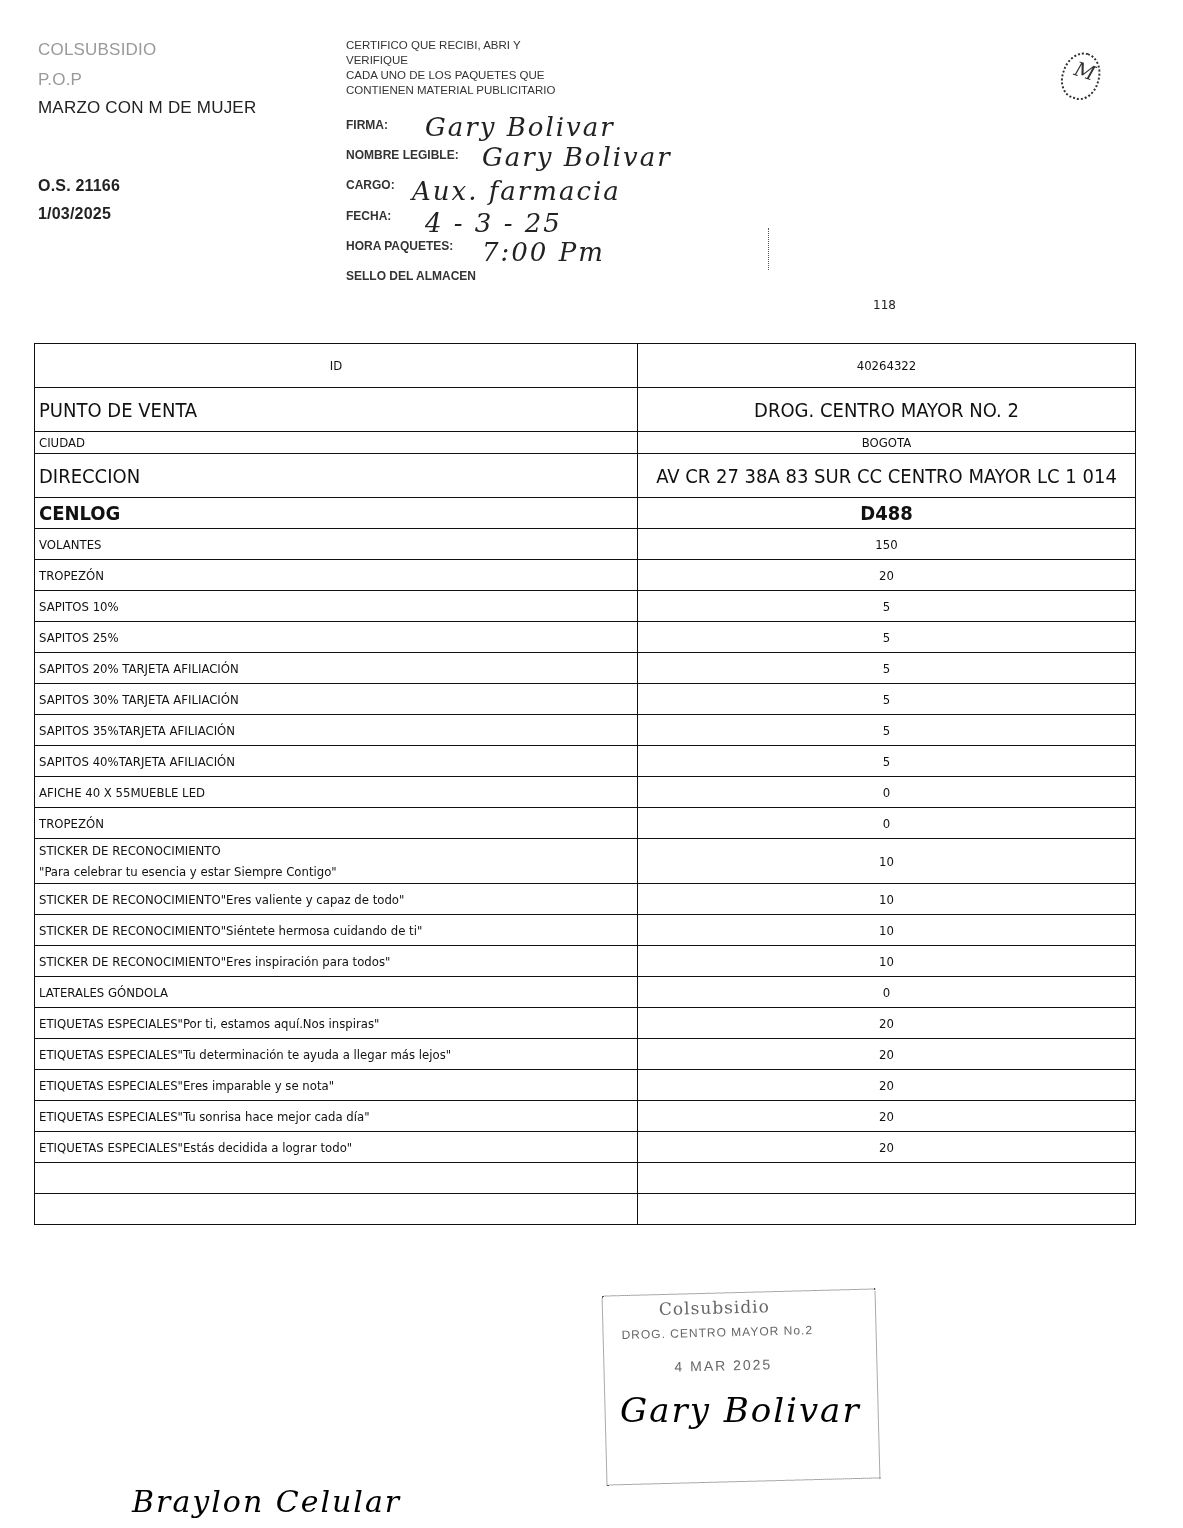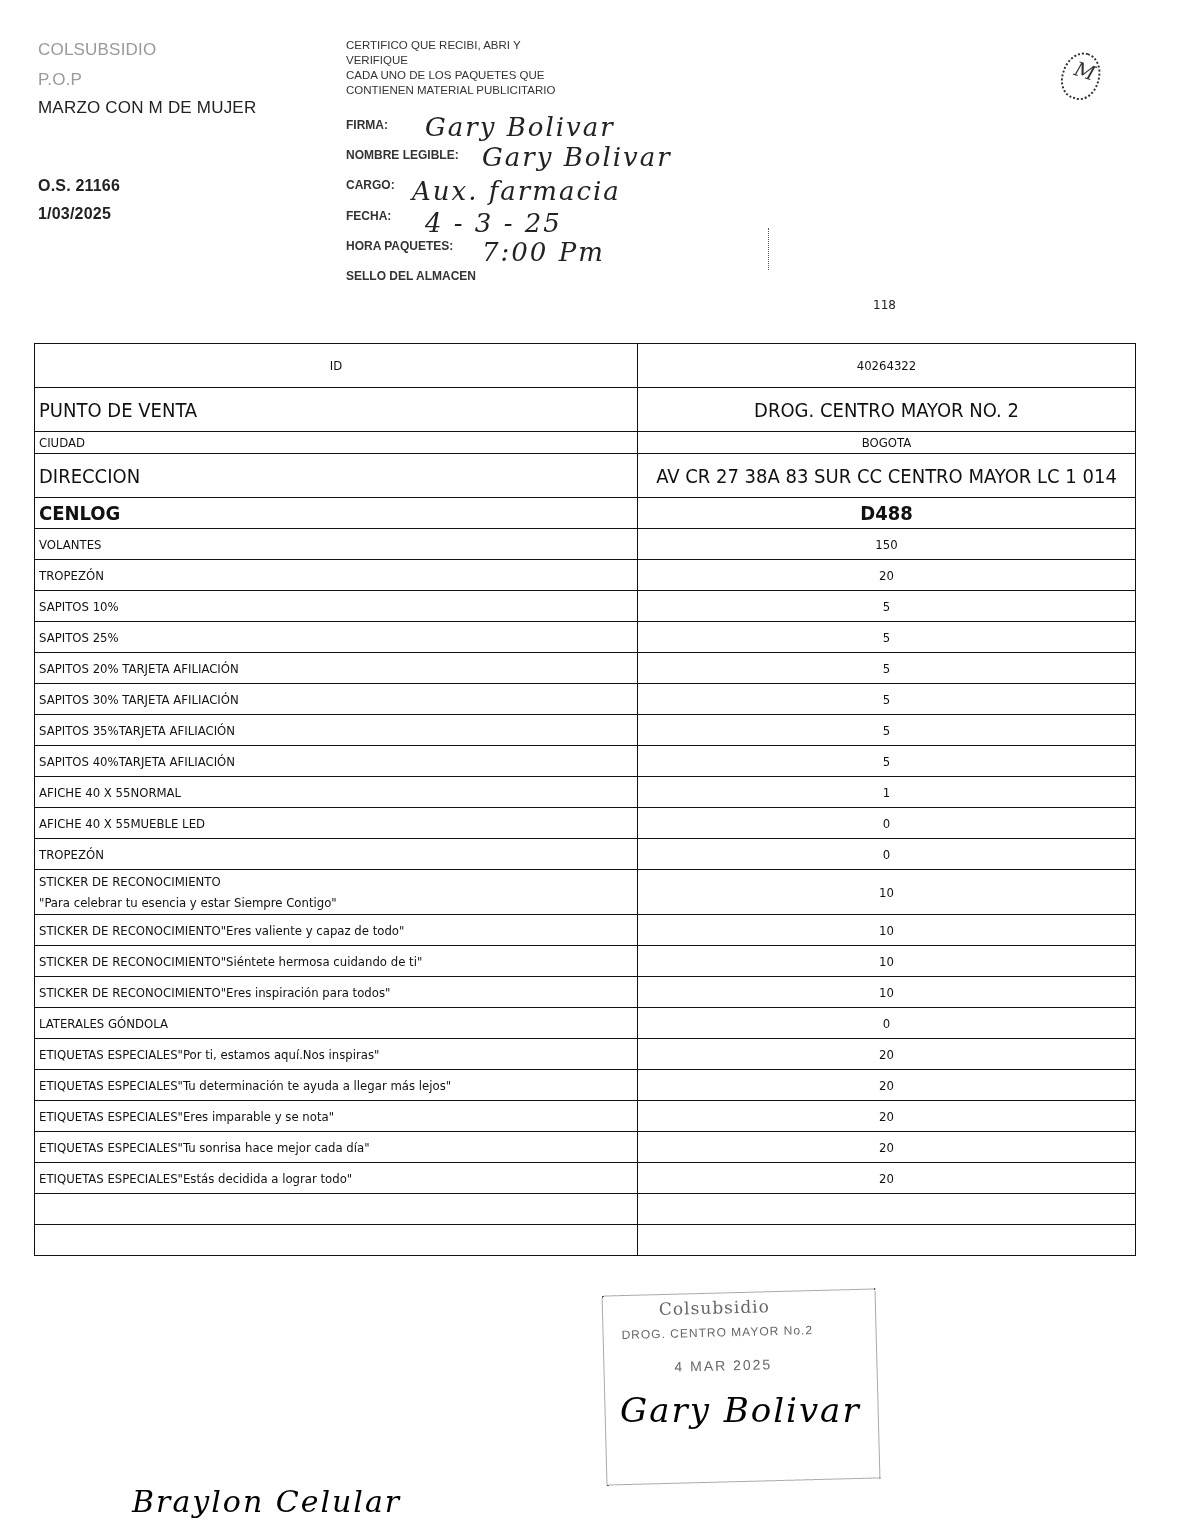--- a/index.html
+++ b/index.html
@@ -140,24 +140,20 @@
       </tr>
       <tr>
         <td class="lbl">SAPITOS 35%TARJETA AFILIACIÓN</td>
         <td class="val">5</td>
       </tr>
       <tr>
         <td class="lbl">SAPITOS 40%TARJETA AFILIACIÓN</td>
         <td class="val">5</td>
       </tr>
       <tr>
-        <td class="lbl">AFICHE 40 X 55NORMAL</td>
-        <td class="val">1</td>
-      </tr>
-      <tr>
         <td class="lbl">AFICHE 40 X 55MUEBLE LED</td>
         <td class="val">0</td>
       </tr>
       <tr>
         <td class="lbl">TROPEZÓN</td>
         <td class="val">0</td>
       </tr>
       <tr class="dbl">
         <td class="lbl">
           <div>STICKER DE RECONOCIMIENTO</div>

